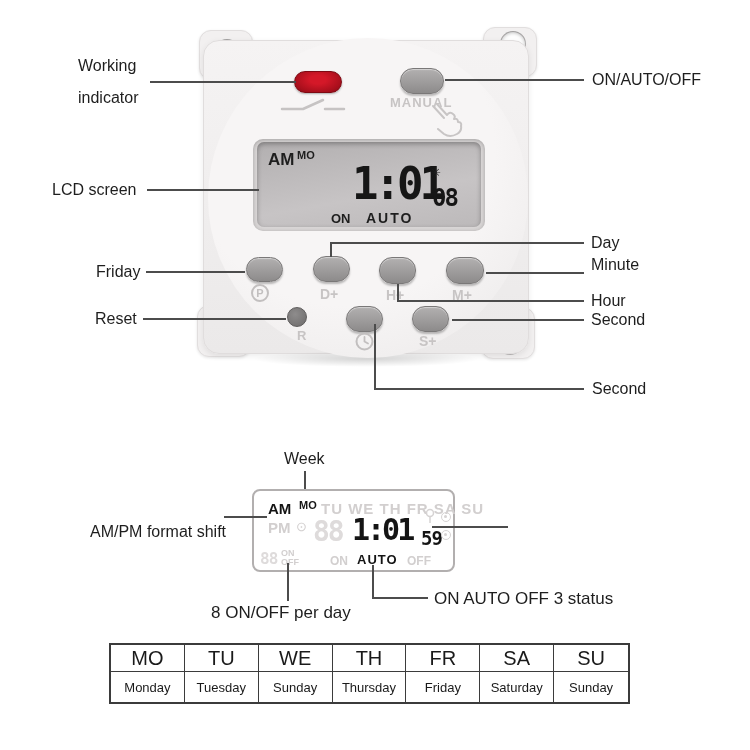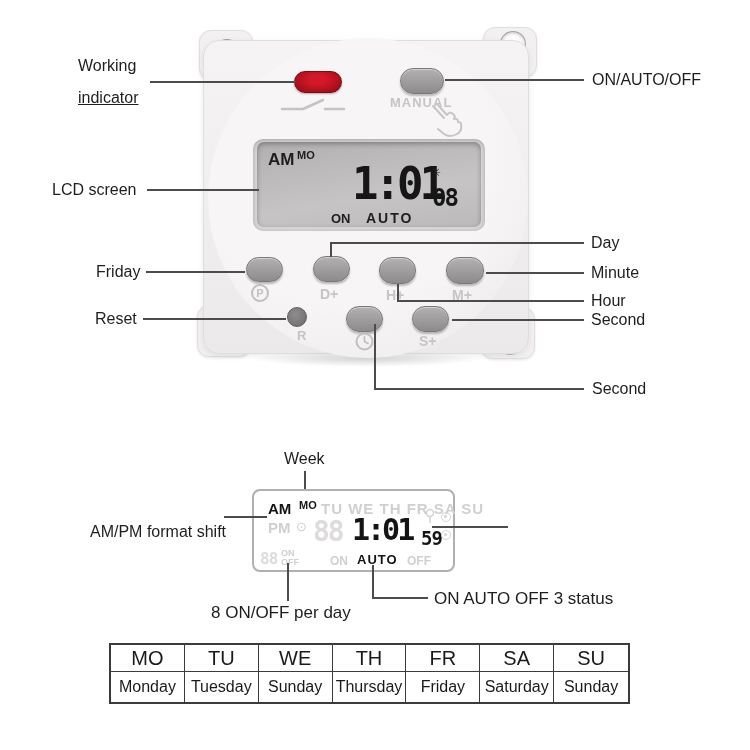--- a/index.html
+++ b/index.html
@@ -53,21 +53,21 @@
 
   
   .week-table { position:absolute; left:109px; top:643px; width:521px; height:61px;
           border:2px solid #3b3b3b; display:grid; grid-template-columns:repeat(7,1fr);
           grid-template-rows:27px 1fr; background:#fff; }
   .wt-cell { border-right:1.5px solid #3b3b3b; border-bottom:1.5px solid #3b3b3b;
           display:flex; align-items:center; justify-content:center; overflow:hidden; }
   .wt-cell.last-col { border-right:none; }
   .wt-cell.row2 { border-bottom:none; }
   .wt-abbr { font-size:20px; color:#1a1a1a; }
-  .wt-name { font-size:16px; color:#1a1a1a; }
+  .wt-name { font-size:13px; color:#1a1a1a; }
 </style>
 </head>
 <body>
 
 <div class="canvas">
 
   <div>
 
     <div class="tab" style="left:199px; top:30px; width:54px; height:50px;"></div>
     <div class="tab" style="left:483px; top:27px; width:54px; height:50px;"></div>
@@ -119,40 +119,40 @@
     <div class="pill" style="left:412px; top:306px; width:37px; height:26px;"></div>
     <div class="emboss" style="left:297px; top:328px; font-size:13px;">R</div>
     <svg class="abs" style="left:355px; top:332px;" width="19" height="19" viewBox="0 0 19 19">
       <circle cx="9.5" cy="9.5" r="8" fill="none" stroke="#c2bfbf" stroke-width="2"></circle>
       <path d="M9.5 5 V9.5 L13 11.5" fill="none" stroke="#c2bfbf" stroke-width="1.8" stroke-linecap="round"></path>
     </svg>
     <div class="emboss" style="left:419px; top:333px; font-size:14px;">S+</div>
   </div>
 
   <div class="lbl" style="left:78px; top:57px;">Working</div>
-  <div class="lbl" style="left:78px; top:89px;text-decoration:underline;">indicator</div>
+  <div class="lbl" style="left:78px; top:89px;">indicator</div>
   <div class="line-h" style="left:150px; top:81px; width:146px;"></div>
 
   <div class="lbl" style="left:52px; top:181px;">LCD screen</div>
   <div class="line-h" style="left:147px; top:189px; width:112px;"></div>
 
   <div class="lbl" style="left:96px; top:263px;">Friday</div>
   <div class="line-h" style="left:146px; top:271px; width:99px;"></div>
 
   <div class="lbl" style="left:95px; top:310px;">Reset</div>
   <div class="line-h" style="left:143px; top:318px; width:143px;"></div>
 
   <div class="lbl" style="left:592px; top:71px;">ON/AUTO/OFF</div>
   <div class="line-h" style="left:445px; top:79px; width:139px;"></div>
 
   <div class="lbl" style="left:591px; top:234px;">Day</div>
   <div class="line-h" style="left:330px; top:242px; width:254px;"></div>
   <div class="line-v" style="left:330px; top:242px; height:15px;"></div>
 
-  <div class="lbl" style="left:591px; top:264px;">Minute</div>
+  <div class="lbl" style="left:591px; top:256px;">Minute</div>
   <div class="line-h" style="left:486px; top:272px; width:98px;"></div>
 
   <div class="lbl" style="left:591px; top:292px;">Hour</div>
   <div class="line-v" style="left:397px; top:284px; height:17px;"></div>
   <div class="line-h" style="left:397px; top:300px; width:187px;"></div>
 
   <div class="lbl" style="left:591px; top:311px;">Second</div>
   <div class="line-h" style="left:452px; top:319px; width:132px;"></div>
 
   <div class="lbl" style="left:592px; top:380px;">Second</div>

